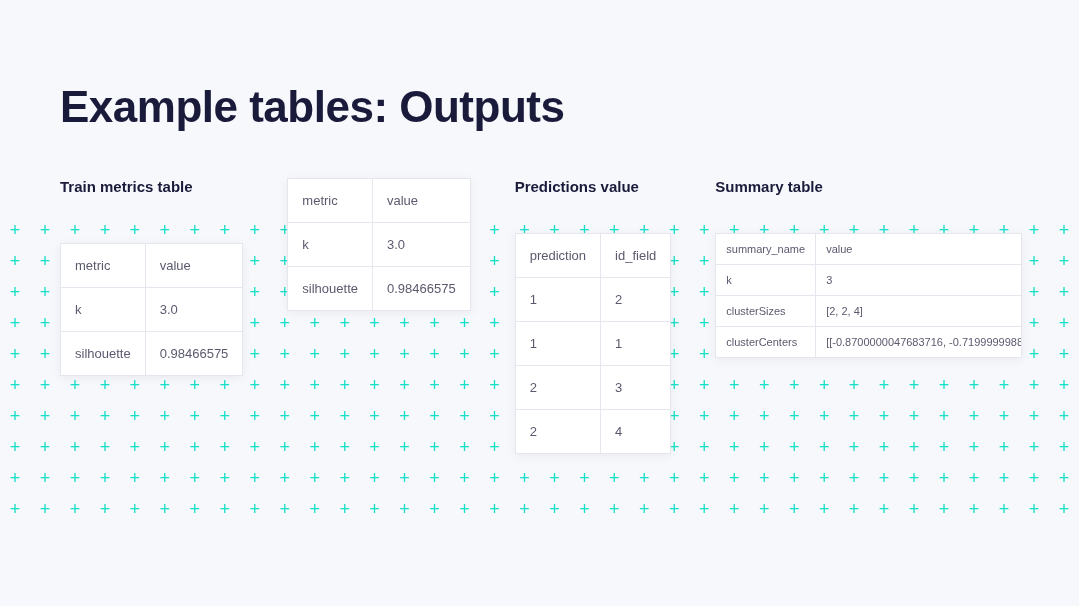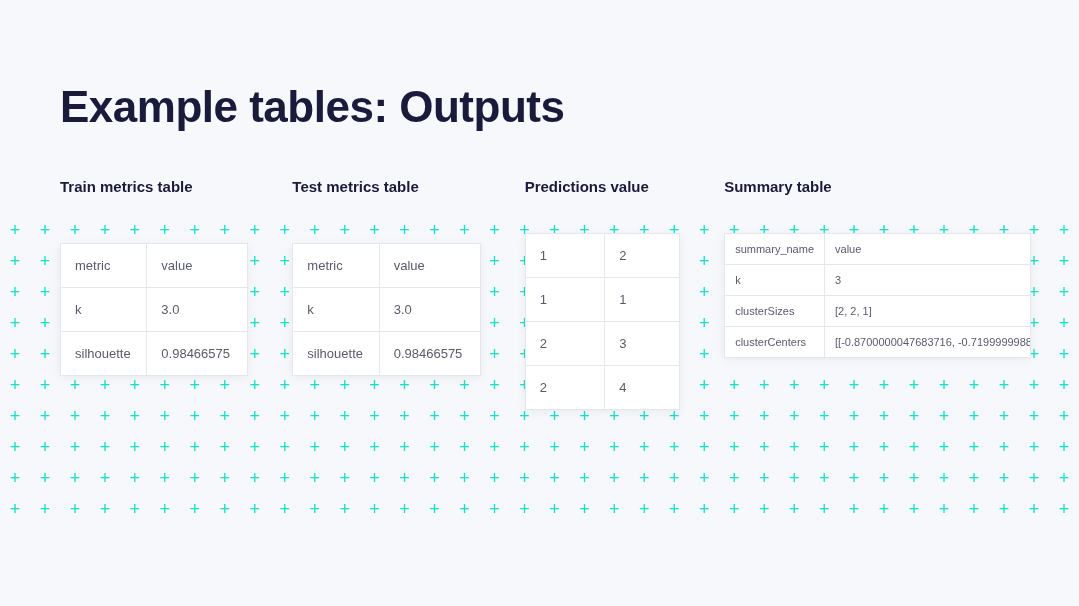--- a/index.html
+++ b/index.html
@@ -33,21 +33,21 @@
       width: 31px;
       text-align: center;
       color: #18e0c8;
       font-size: 18px;
       font-weight: 400;
       line-height: 1;
     }
     .content {
       position: relative;
       z-index: 1;
-      padding: 82px 48px 0 60px;
+      padding: 82px 60px 0 60px;
     }
     h1.page-title {
       font-size: 44px;
       font-weight: 700;
       color: #1a1a3a;
       margin-bottom: 46px;
       letter-spacing: -0.5px;
     }
     .tables-row {
       display: flex;
@@ -515,21 +515,20 @@
         </tr>
         <tr>
           <td class="col-a">silhouette</td>
           <td class="col-b">0.98466575</td>
         </tr>
       </tbody>
         </table>
     </div>
 
     <div class="table-block block-test">
-      <div class="table-caption">Test metrics table</div>
       <table class="data-table">
         <tbody>
             <tr>
           <th class="col-a">metric</th>
           <th class="col-b">value</th>
         </tr>
         <tr>
           <td class="col-a">k</td>
           <td class="col-b">3.0</td>
         </tr>
@@ -538,20 +537,24 @@
           <td class="col-b">0.98466575</td>
         </tr>
       </tbody>
         </table>
     </div>
 
     <div class="table-block block-pred">
       <div class="table-caption">Predictions value</div>
       <table class="data-table">
         <tbody>
+            <tr>
+          <th class="col-a">prediction</th>
+          <th class="col-b">id_field</th>
+        </tr>
         <tr>
           <td class="col-a">1</td>
           <td class="col-b">2</td>
         </tr>
         <tr>
           <td class="col-a">1</td>
           <td class="col-b">1</td>
         </tr>
         <tr>
           <td class="col-a">2</td>
@@ -572,21 +575,21 @@
             <tr>
           <th class="col-a">summary_name</th>
           <th class="col-b">value</th>
         </tr>
         <tr>
           <td class="col-a">k</td>
           <td class="col-b">3</td>
         </tr>
         <tr>
           <td class="col-a">clusterSizes</td>
-          <td class="col-b">[2, 2, 1]</td>
+          <td class="col-b">[2, 2, 4]</td>
         </tr>
         <tr>
           <td class="col-a">clusterCenters</td>
           <td class="col-b">[[-0.8700000047683716, -0.7199999988079071]</td>
         </tr>
       </tbody>
         </table>
     </div>
 
   </div>

